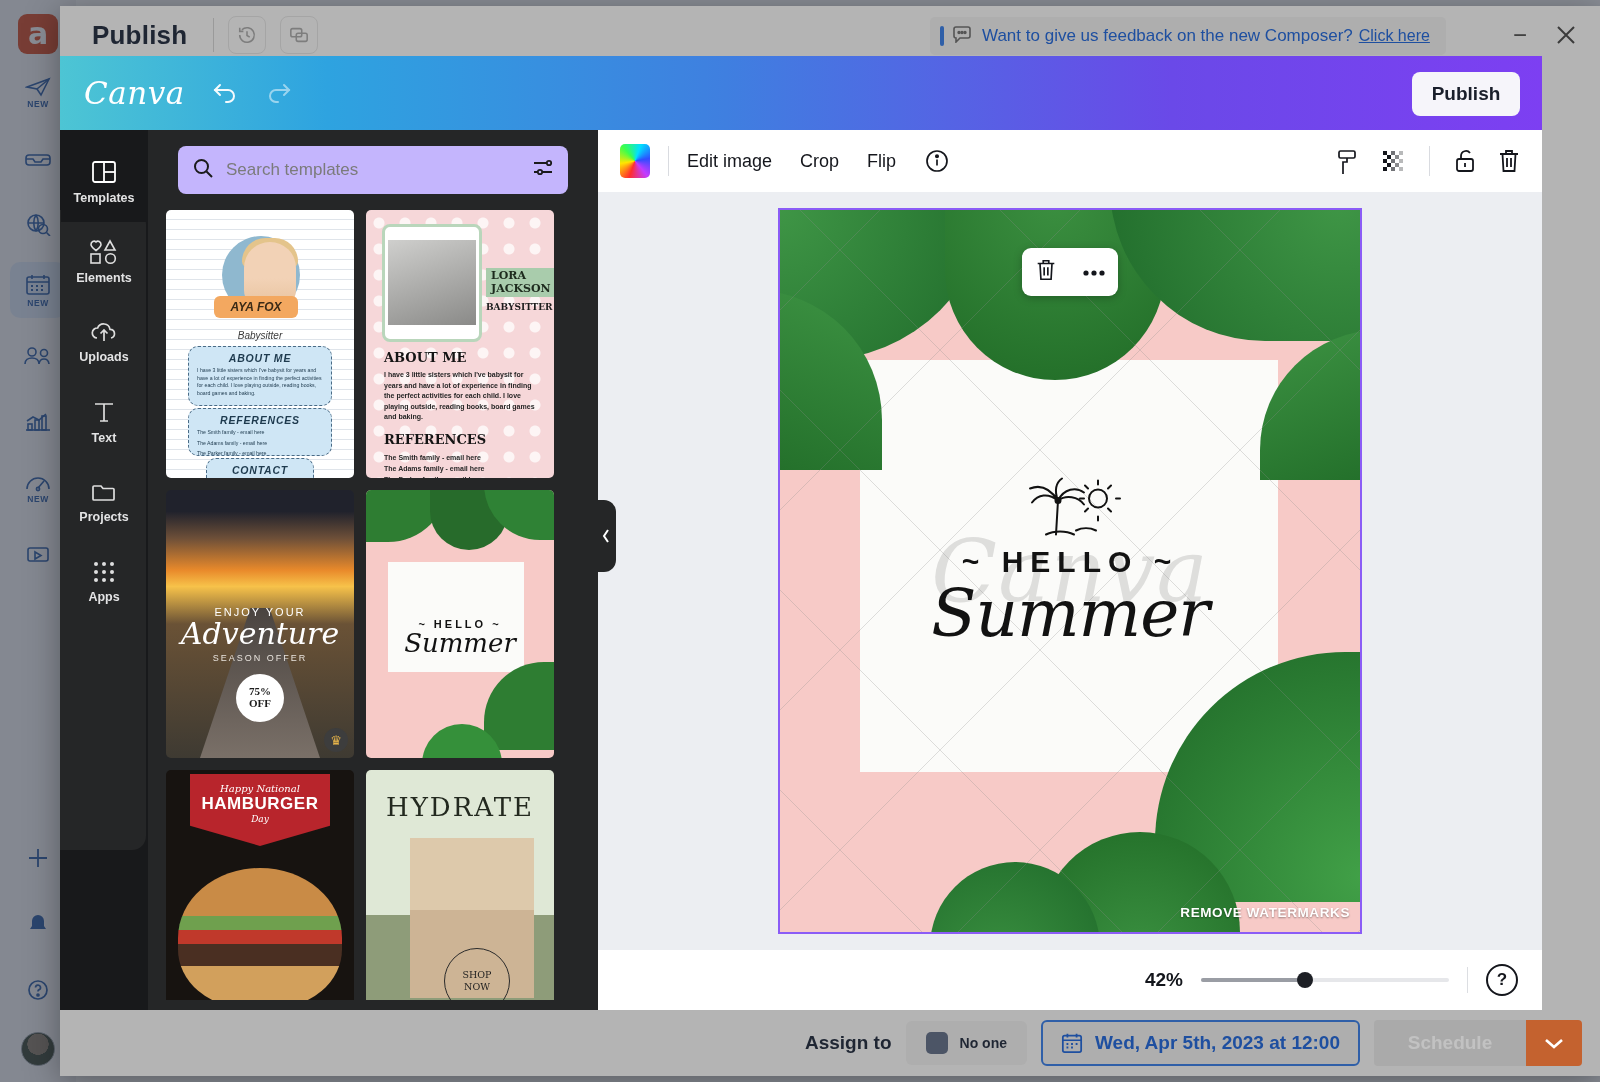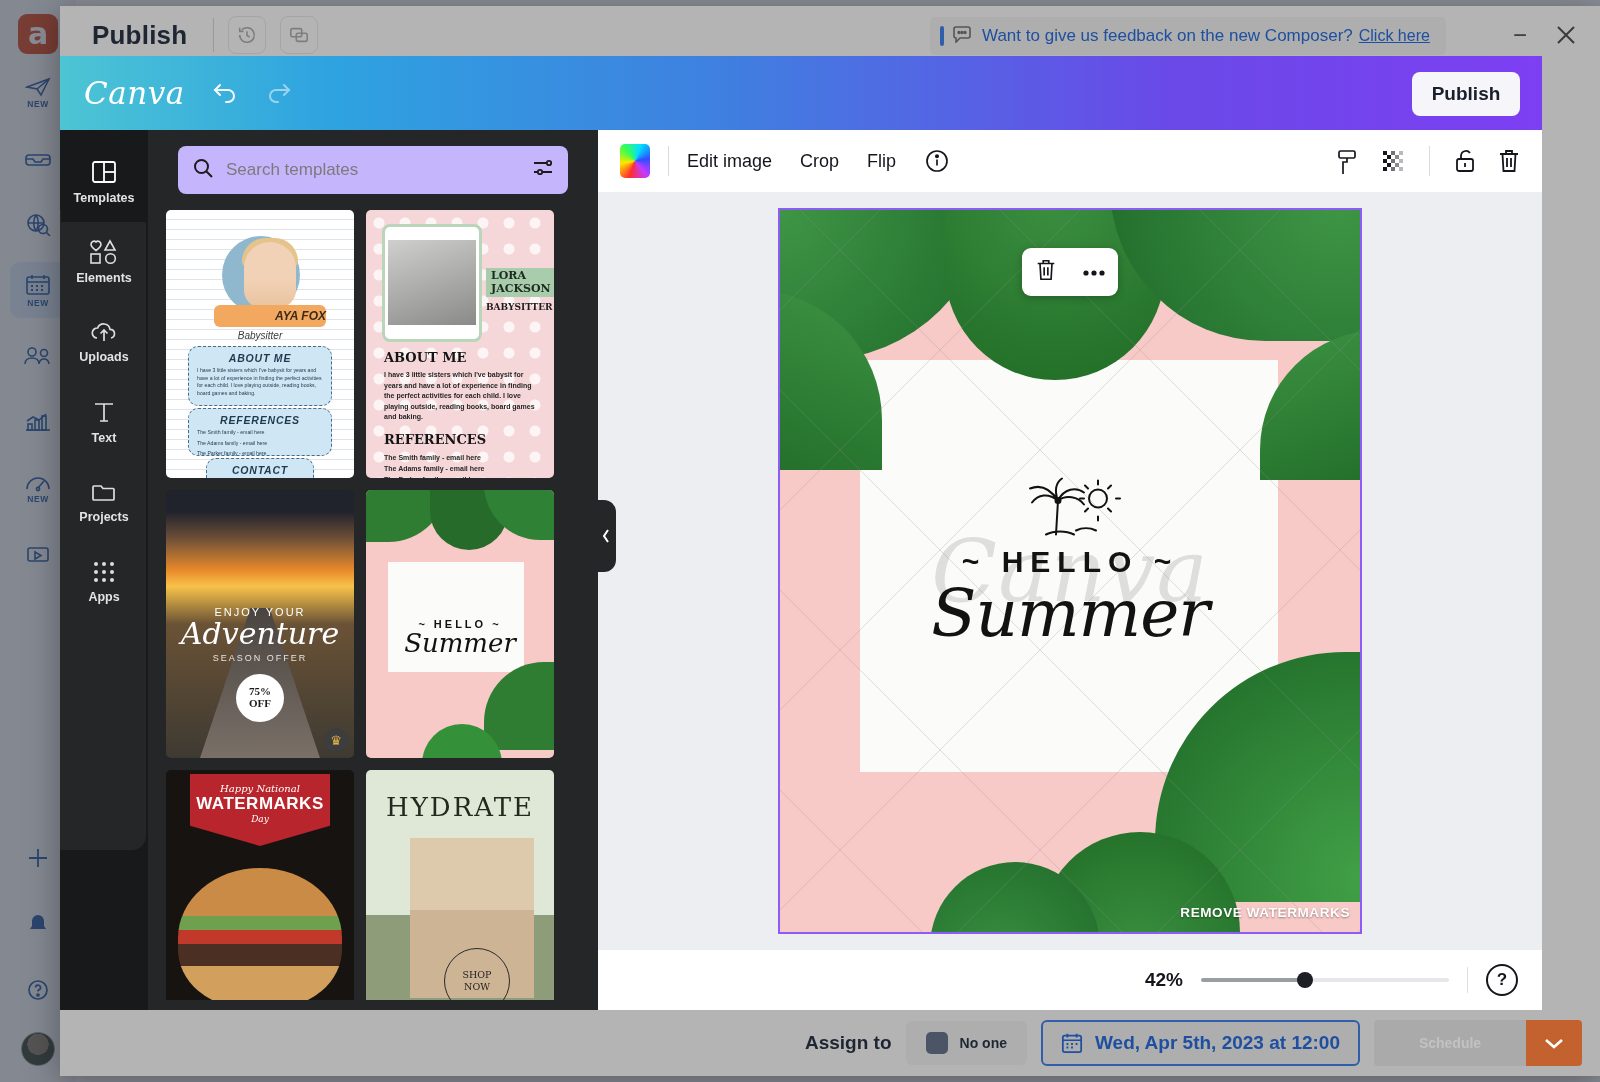--- a/index.html
+++ b/index.html
@@ -250,43 +250,43 @@
   }
   .assign-av { width: 22px; height: 22px; border-radius: 5px; background: #4c5566; }
   .assign-name { font-size: 14px; font-weight: 700; color: #1f2633; }
   .date-btn {
     height: 46px; background: #aeaeae; border: 2px solid #2f5fa8; border-radius: 6px;
     display: flex; align-items: center; gap: 12px; padding: 0 18px; cursor: pointer;
   }
   .date-text { font-size: 19px; font-weight: 700; color: #1e4fa0; }
   .schedule-btn {
     height: 46px; width: 152px; background: #aaaaaa; border: none; border-radius: 4px 0 0 4px;
-    color: #c2c2c2; font-size: 14px; font-weight: 700; cursor: default;
+    color: #c2c2c2; font-size: 19px; font-weight: 700; cursor: default;
     font-family: "Liberation Sans", sans-serif;
   }
   .schedule-caret {
     height: 46px; width: 56px; background: #c4622f; border: none; border-radius: 0 4px 4px 0;
     color: #fff; display: flex; align-items: center; justify-content: center; cursor: pointer;
     margin-left: -14px;
   }
 
   
   .t1 { background: repeating-linear-gradient(#ffffff 0 9px, #dfe4ea 9px 10px); }
   .t1-circle {
     position: absolute; left: 56px; top: 26px; width: 78px; height: 78px; border-radius: 50%;
     background: #8fb8cf;
   }
   .t1-face {
     position: absolute; left: 78px; top: 32px; width: 52px; height: 66px; border-radius: 26px 26px 18px 18px;
     background: linear-gradient(#f2d2b6 55%, #e8c39e);
   }
   .t1-hair { position:absolute; left:76px; top:28px; width:56px; height:30px; border-radius:28px 28px 8px 8px; background:#e4c48b;}
   .t1-name {
-    position: absolute; left: 48px; top: 95px; width: 112px; height: 22px; background: #f3a860;
-    border-radius: 6px; color: #3a2a16; font-size: 12px; font-weight: 700; text-align: right;
+    position: absolute; left: 48px; top: 86px; width: 84px; height: 22px; background: #f3a860;
+    border-radius: 6px; color: #3a2a16; font-size: 12px; font-weight: 700; text-align: center;
     line-height: 22px; font-style: italic;
   }
   .t1-role { position: absolute; left: 0; right: 0; top: 120px; text-align: center; font-size: 10px; color: #3a3a3a; font-style: italic;}
   .t1-box {
     position: absolute; left: 22px; right: 22px; background: #cfe6f5; border: 1.5px dashed #4a6b86;
     border-radius: 10px; color: #1e3a4e; padding: 5px 8px;
   }
   .t1-box h4 { font-size: 10.5px; text-align: center; letter-spacing: .8px; font-style: italic; }
   .t1-box p { font-size: 5.2px; line-height: 1.45; margin-top: 3px; }
   .t2 { background: #f6d7d9; }
@@ -634,21 +634,21 @@
               <div class="leaf" style="left:118px;bottom:8px;width:78px;height:88px;border-radius:60px 0 0 0;background:#2e7d32;"></div>
               <div class="leaf" style="left:56px;bottom:-12px;width:80px;height:46px;border-radius:60px 60px 0 0;background:#35903a;"></div>
               <div class="t4-hello">~ HELLO ~</div>
               <div class="t4-sum">Summer</div>
             </div>
 
             <div class="tpl-card t5">
               <div class="t5-burger"></div>
               <div class="t5-banner">
                 <span class="t5-b1">Happy National</span>
-                <span class="t5-b2">WATERMARKS</span>
+                <span class="t5-b2">HAMBURGER</span>
                 <span class="t5-b3">Day</span>
               </div>
 
             </div>
 
             <div class="tpl-card t6">
               <div class="t6-lower"></div>
               <div class="t6-title">HYDRATE</div>
               <div class="t6-photo"></div>
               <div class="t6-circle">

